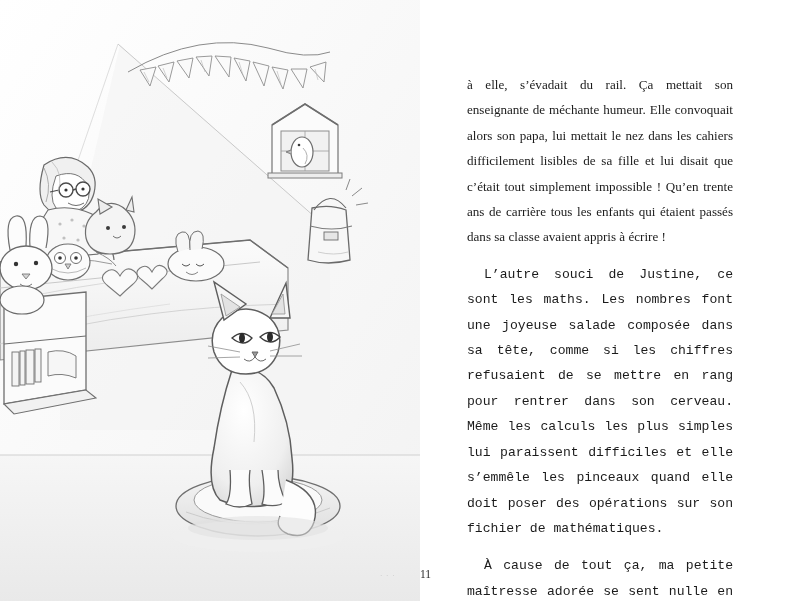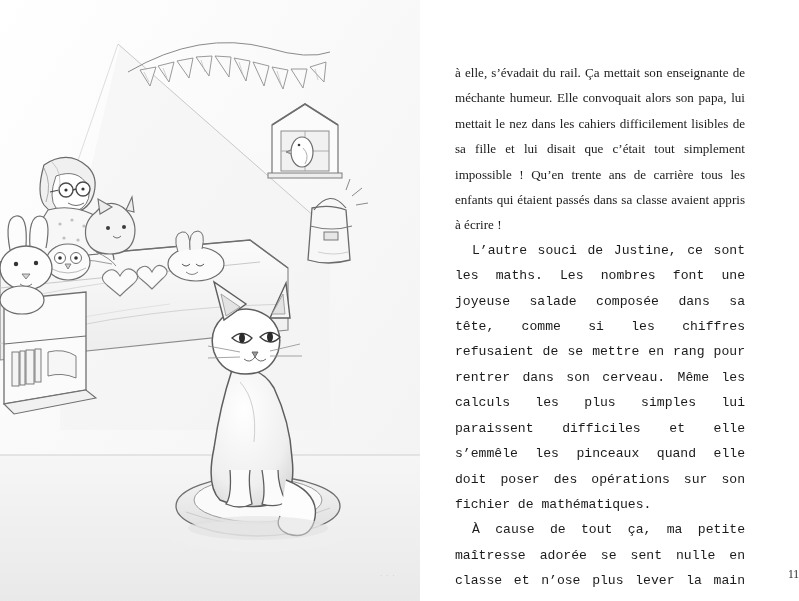--- a/index.html
+++ b/index.html
@@ -51,39 +51,39 @@
     height: 601px;
     background: #ffffff;
   }
   .text-column {
     position: absolute;
     left: 35px;
     top: 60px;
     width: 290px;
   }
   .text-column p {
-    margin: 0;
+    margin: 12px;
     font-family: "Liberation Serif", serif;
     font-size: 13.1px;
     line-height: 25.4px;
     color: #1b1b1b;
     text-align: justify;
     text-justify: inter-word;
     hyphens: manual;
   }
   .text-column p.indent {
     text-indent: 17px;
     font-family: Liberation Mono, monospace;
   }
   .page-number {
     position: absolute;
     left: 0;
     top: 568px;
     width: 379px;
-    text-align: right;
+    text-align: left;
     font-family: "Liberation Serif", serif;
     font-size: 11.5px;
     color: #2a2a2a;
   }
 </style>
 </head>
 <body>
 
 <div class="spread">
 

